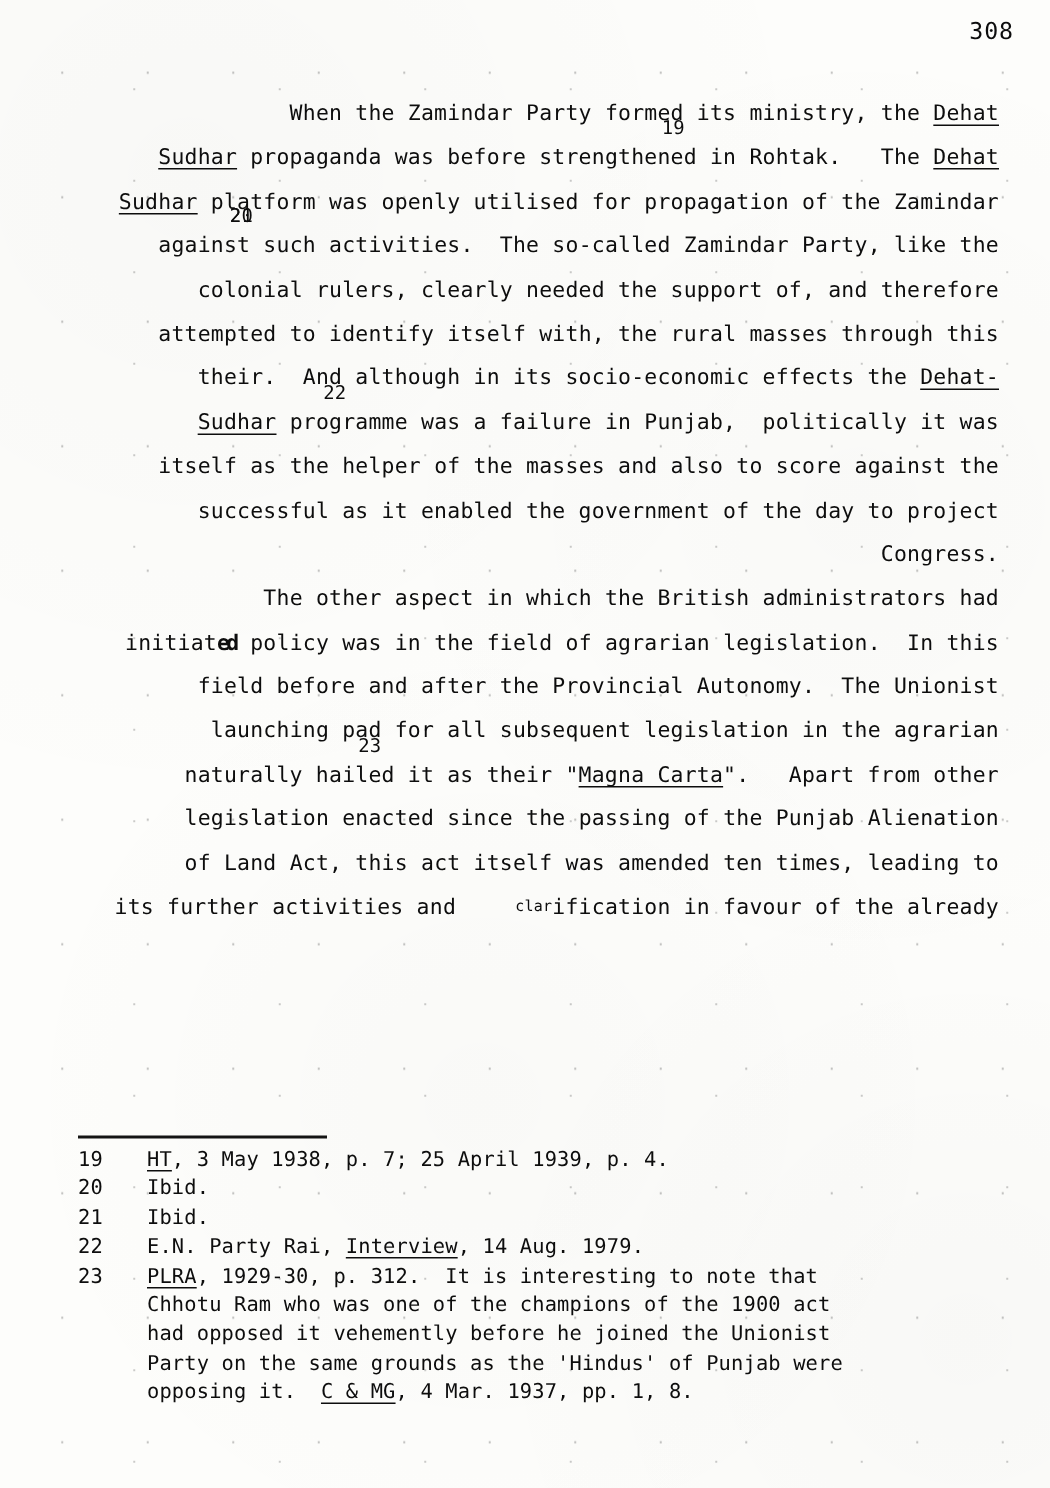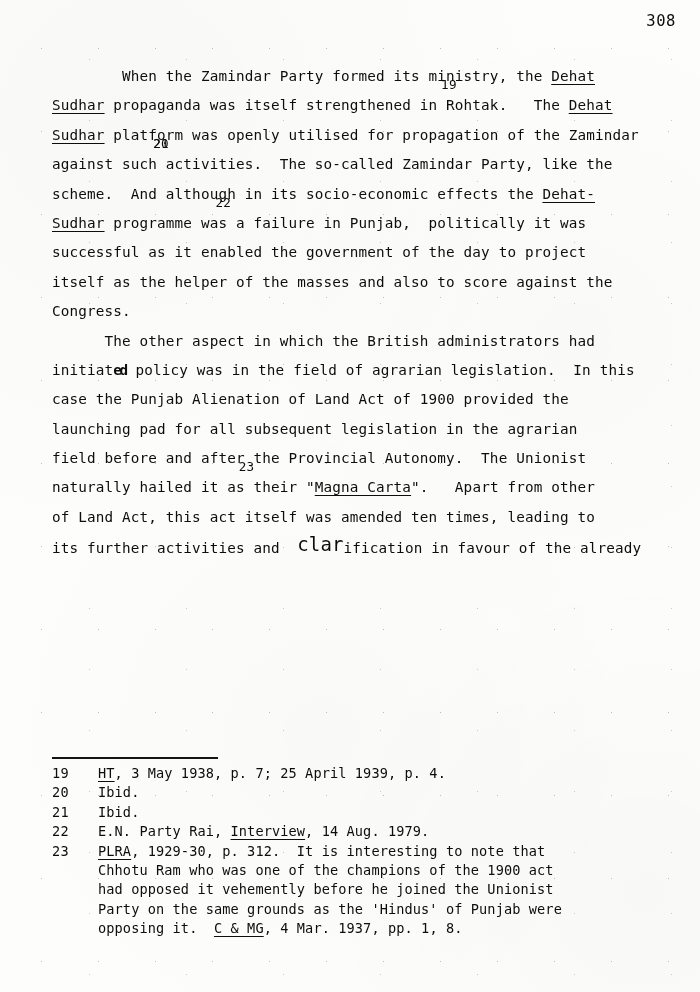--- a/index.html
+++ b/index.html
@@ -43,20 +43,21 @@
     width: 614px;
   }
 
   .tline {
     position: relative;
     font-size: 14.3px;
     line-height: 29.4px;
     letter-spacing: 0.15px;
     white-space: pre;
     height: 29.4px;
+    text-align: right;
   }
 
   
   .marker-line {
     position: relative;
     height: 0;
     font-size: 12.6px;
     line-height: 0;
     white-space: pre;
     letter-spacing: 0.2px;
@@ -78,21 +79,22 @@
     font-weight: bold;
     letter-spacing: -2.4px;
     margin-right: 1px;
     margin-top: 28px;
   }
 
   
   .raised {
     position: relative;
     top: -2.5px;
-    font-size: 19px;
+    font-size: 10px;
+    margin-left: 22px;
   }
 
   
   .fn-rule {
     position: absolute;
     top: 757px;
     left: 52px;
     width: 166px;
     height: 0;
     border-top: 2.6px solid #141414;
@@ -140,38 +142,40 @@
 </head>
 <body>
 
 <div class="page">
 
   <div class="folio">308</div>
 
   <div class="body-block">
       <div class="tline"><span>        When the Zamindar Party formed its ministry, the </span><span class="u">Dehat</span></div>
       <div class="marker-line">                                                  <span>19</span></div>
-      <div class="tline"><span class="u">Sudhar</span><span> propaganda was itself strengthened in Rohtak.   The </span><span class="u">Dehat</span></div>
+      <div class="tline"><span class="u">Sudhar</span><span> propaganda was before strengthened in Rohtak.   The </span><span class="u">Dehat</span></div>
       <div class="tline"><span class="u">Sudhar</span><span> platform was openly utilised for propagation of the Zamindar</span></div>
       <div class="marker-line">             <span>20</span></div>
       <div class="marker-line">             <span>21</span></div>
       <div class="tline"><span>against such activities.  The so-called Zamindar Party, like the</span></div>
-      <div class="tline"><span>scheme.  And although in its socio-economic effects the </span><span class="u">Dehat-</span></div>
+      <div class="tline"><span>colonial rulers, clearly needed the support of, and therefore</span></div>
+      <div class="tline"><span>attempted to identify itself with, the rural masses through this</span></div>
+      <div class="tline"><span>their.  And although in its socio-economic effects the </span><span class="u">Dehat-</span></div>
       <div class="marker-line">                     <span>22</span></div>
       <div class="tline"><span class="u">Sudhar</span><span> programme was a failure in Punjab,  politically it was</span></div>
+      <div class="tline"><span>itself as the helper of the masses and also to score against the</span></div>
       <div class="tline"><span>successful as it enabled the government of the day to project</span></div>
-      <div class="tline"><span>itself as the helper of the masses and also to score against the</span></div>
       <div class="tline"><span>Congress.</span></div>
       <div class="tline"><span>      The other aspect in which the British administrators had</span></div>
       <div class="tline"><span>initiat</span><span class="overstrike">ed</span><span> policy was in the field of agrarian legislation.  In this</span></div>
-      <div class="tline"><span>case the Punjab Alienation of Land Act of 1900 provided the</span></div>
+      <div class="tline"><span>field before and after the Provincial Autonomy.  The Unionist</span></div>
       <div class="tline"><span>launching pad for all subsequent legislation in the agrarian</span></div>
-      <div class="tline"><span>field before and after the Provincial Autonomy.  The Unionist</span></div>
       <div class="marker-line">                        <span>23</span></div>
       <div class="tline"><span>naturally hailed it as their "</span><span class="u">Magna Carta</span><span>".   Apart from other</span></div>
+      <div class="tline"><span>legislation enacted since the passing of the Punjab Alienation</span></div>
       <div class="tline"><span>of Land Act, this act itself was amended ten times, leading to</span></div>
       <div class="tline"><span>its further activities and  </span><span class="raised">clar</span><span>ification in favour of the already</span></div>
     </div>
 
   <div class="fn-rule"></div>
 
   <div class="footnotes">
       <div class="fn"><div class="fn-num">19</div><div class="fn-text"><span class="u">HT</span><span>, 3 May 1938, p. 7; 25 April 1939, p. 4.</span></div></div>
       <div class="fn"><div class="fn-num">20</div><div class="fn-text"><span>Ibid.</span></div></div>
       <div class="fn"><div class="fn-num">21</div><div class="fn-text"><span>Ibid.</span></div></div>

